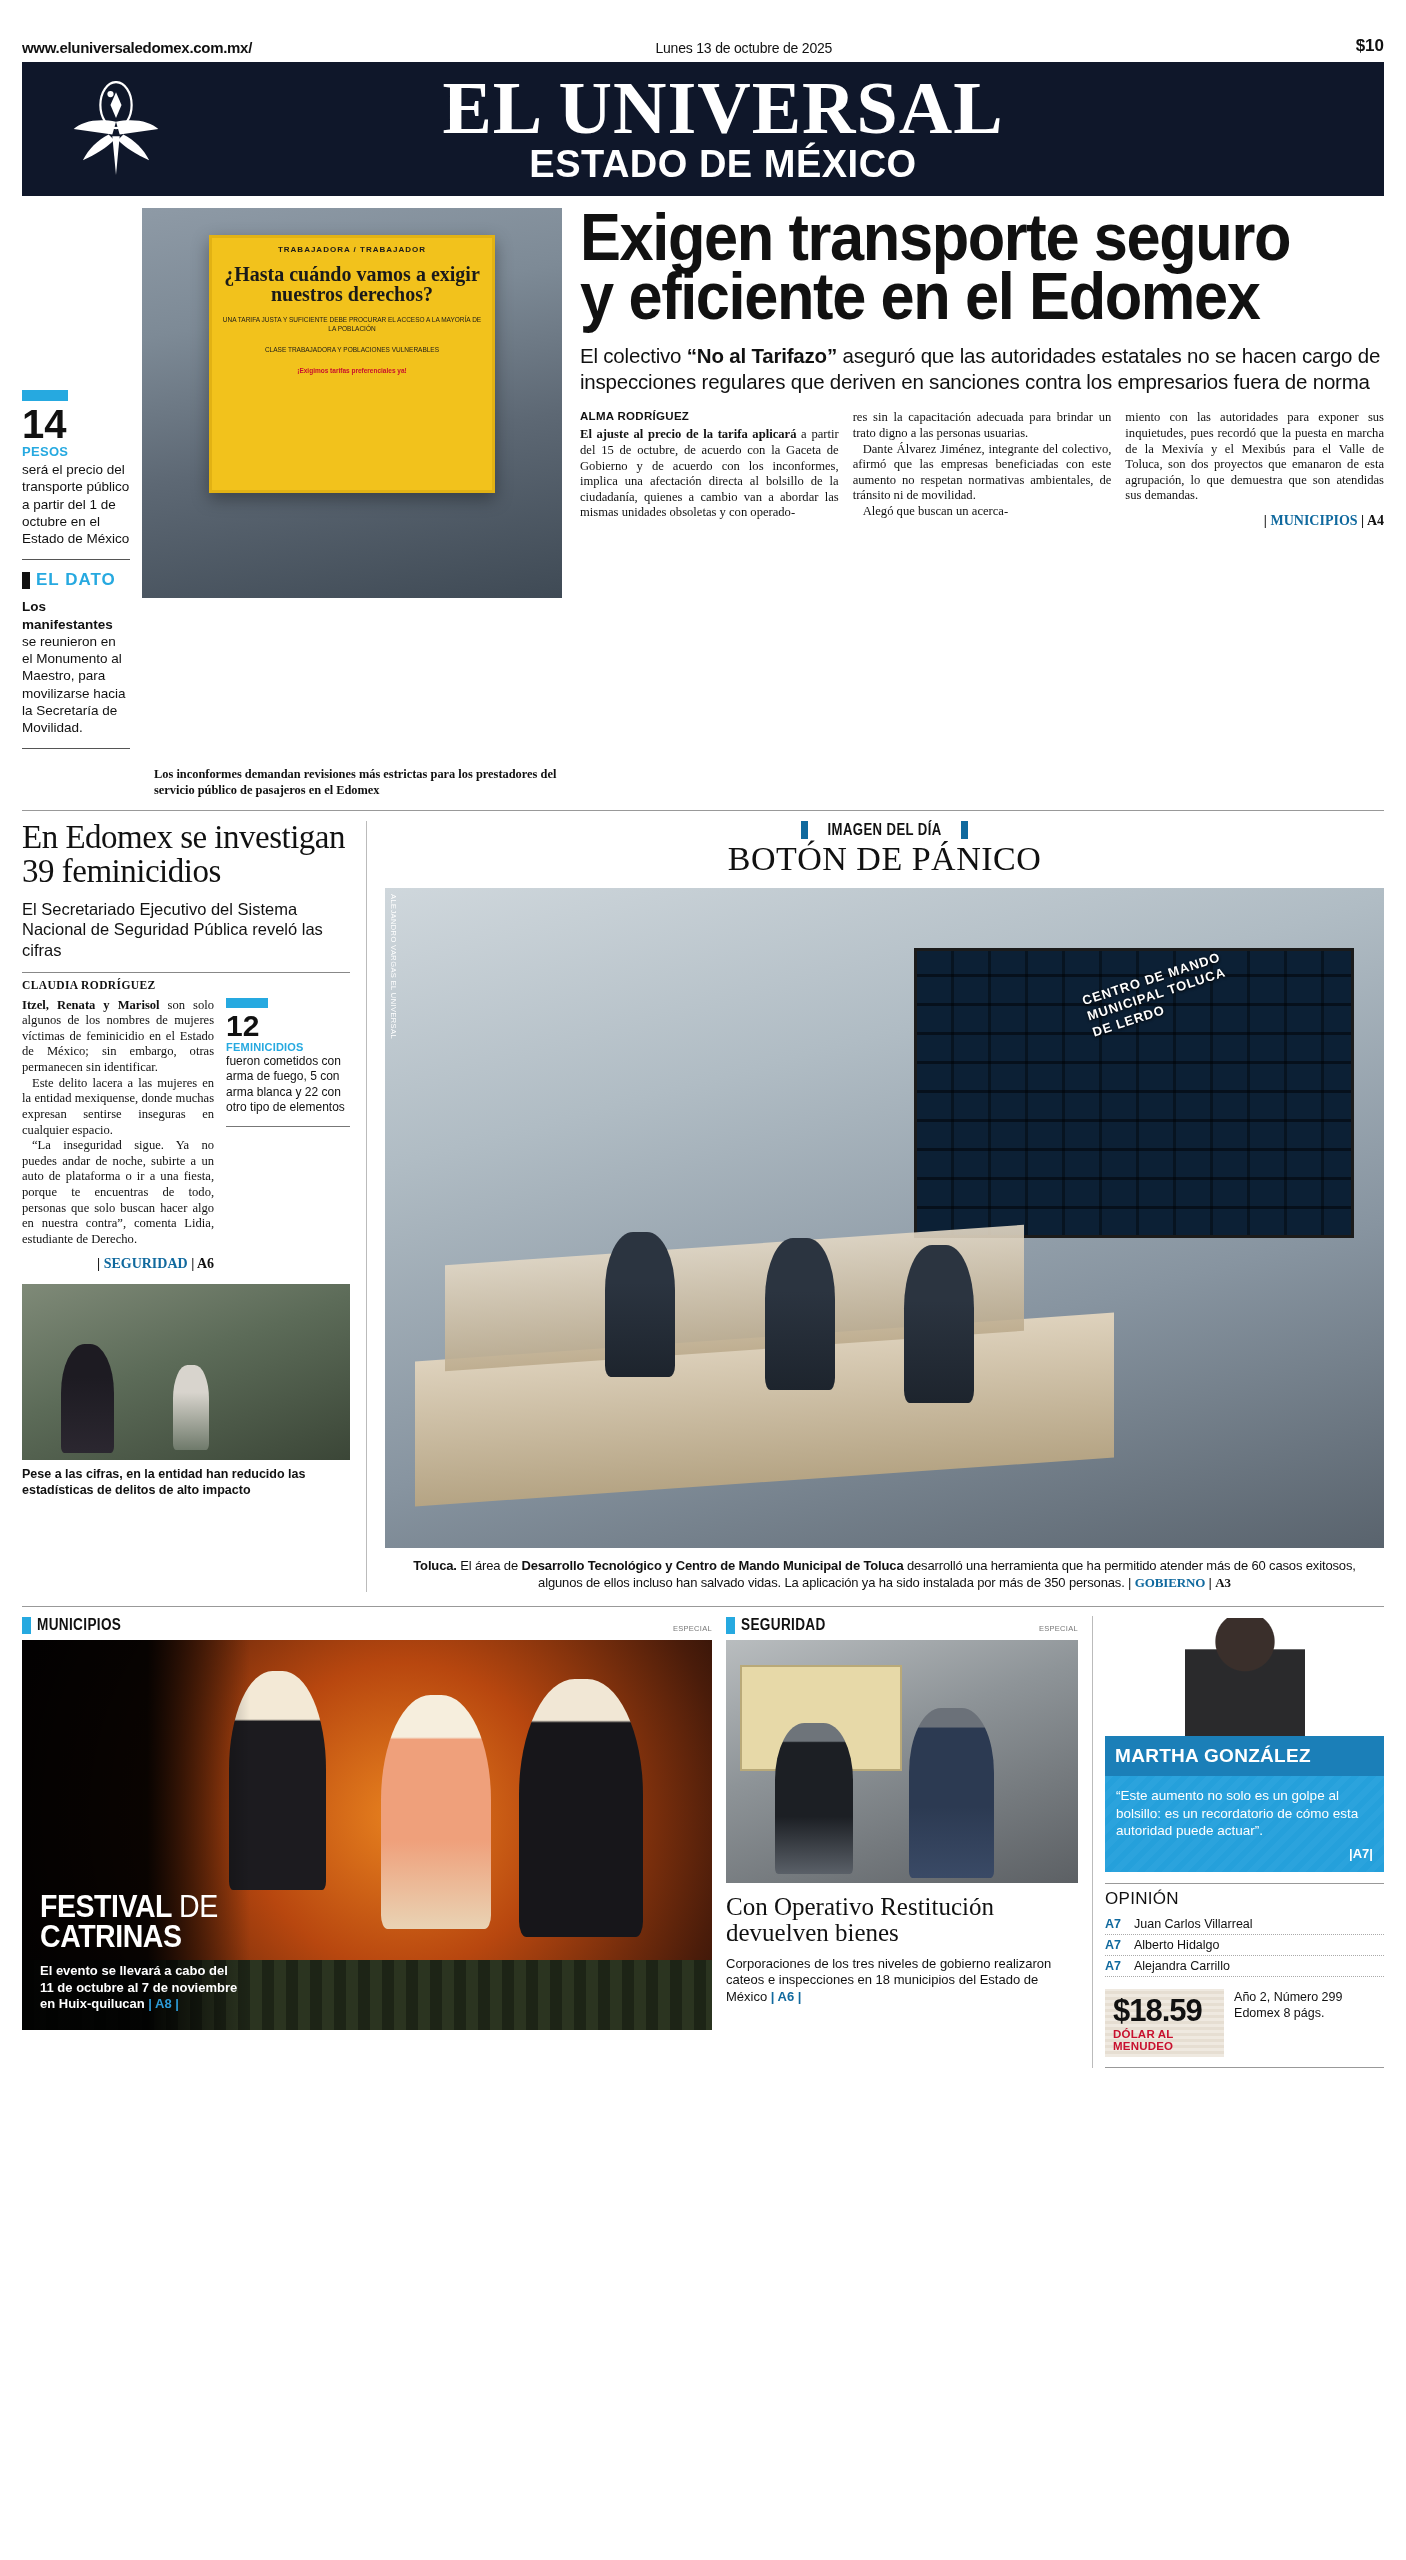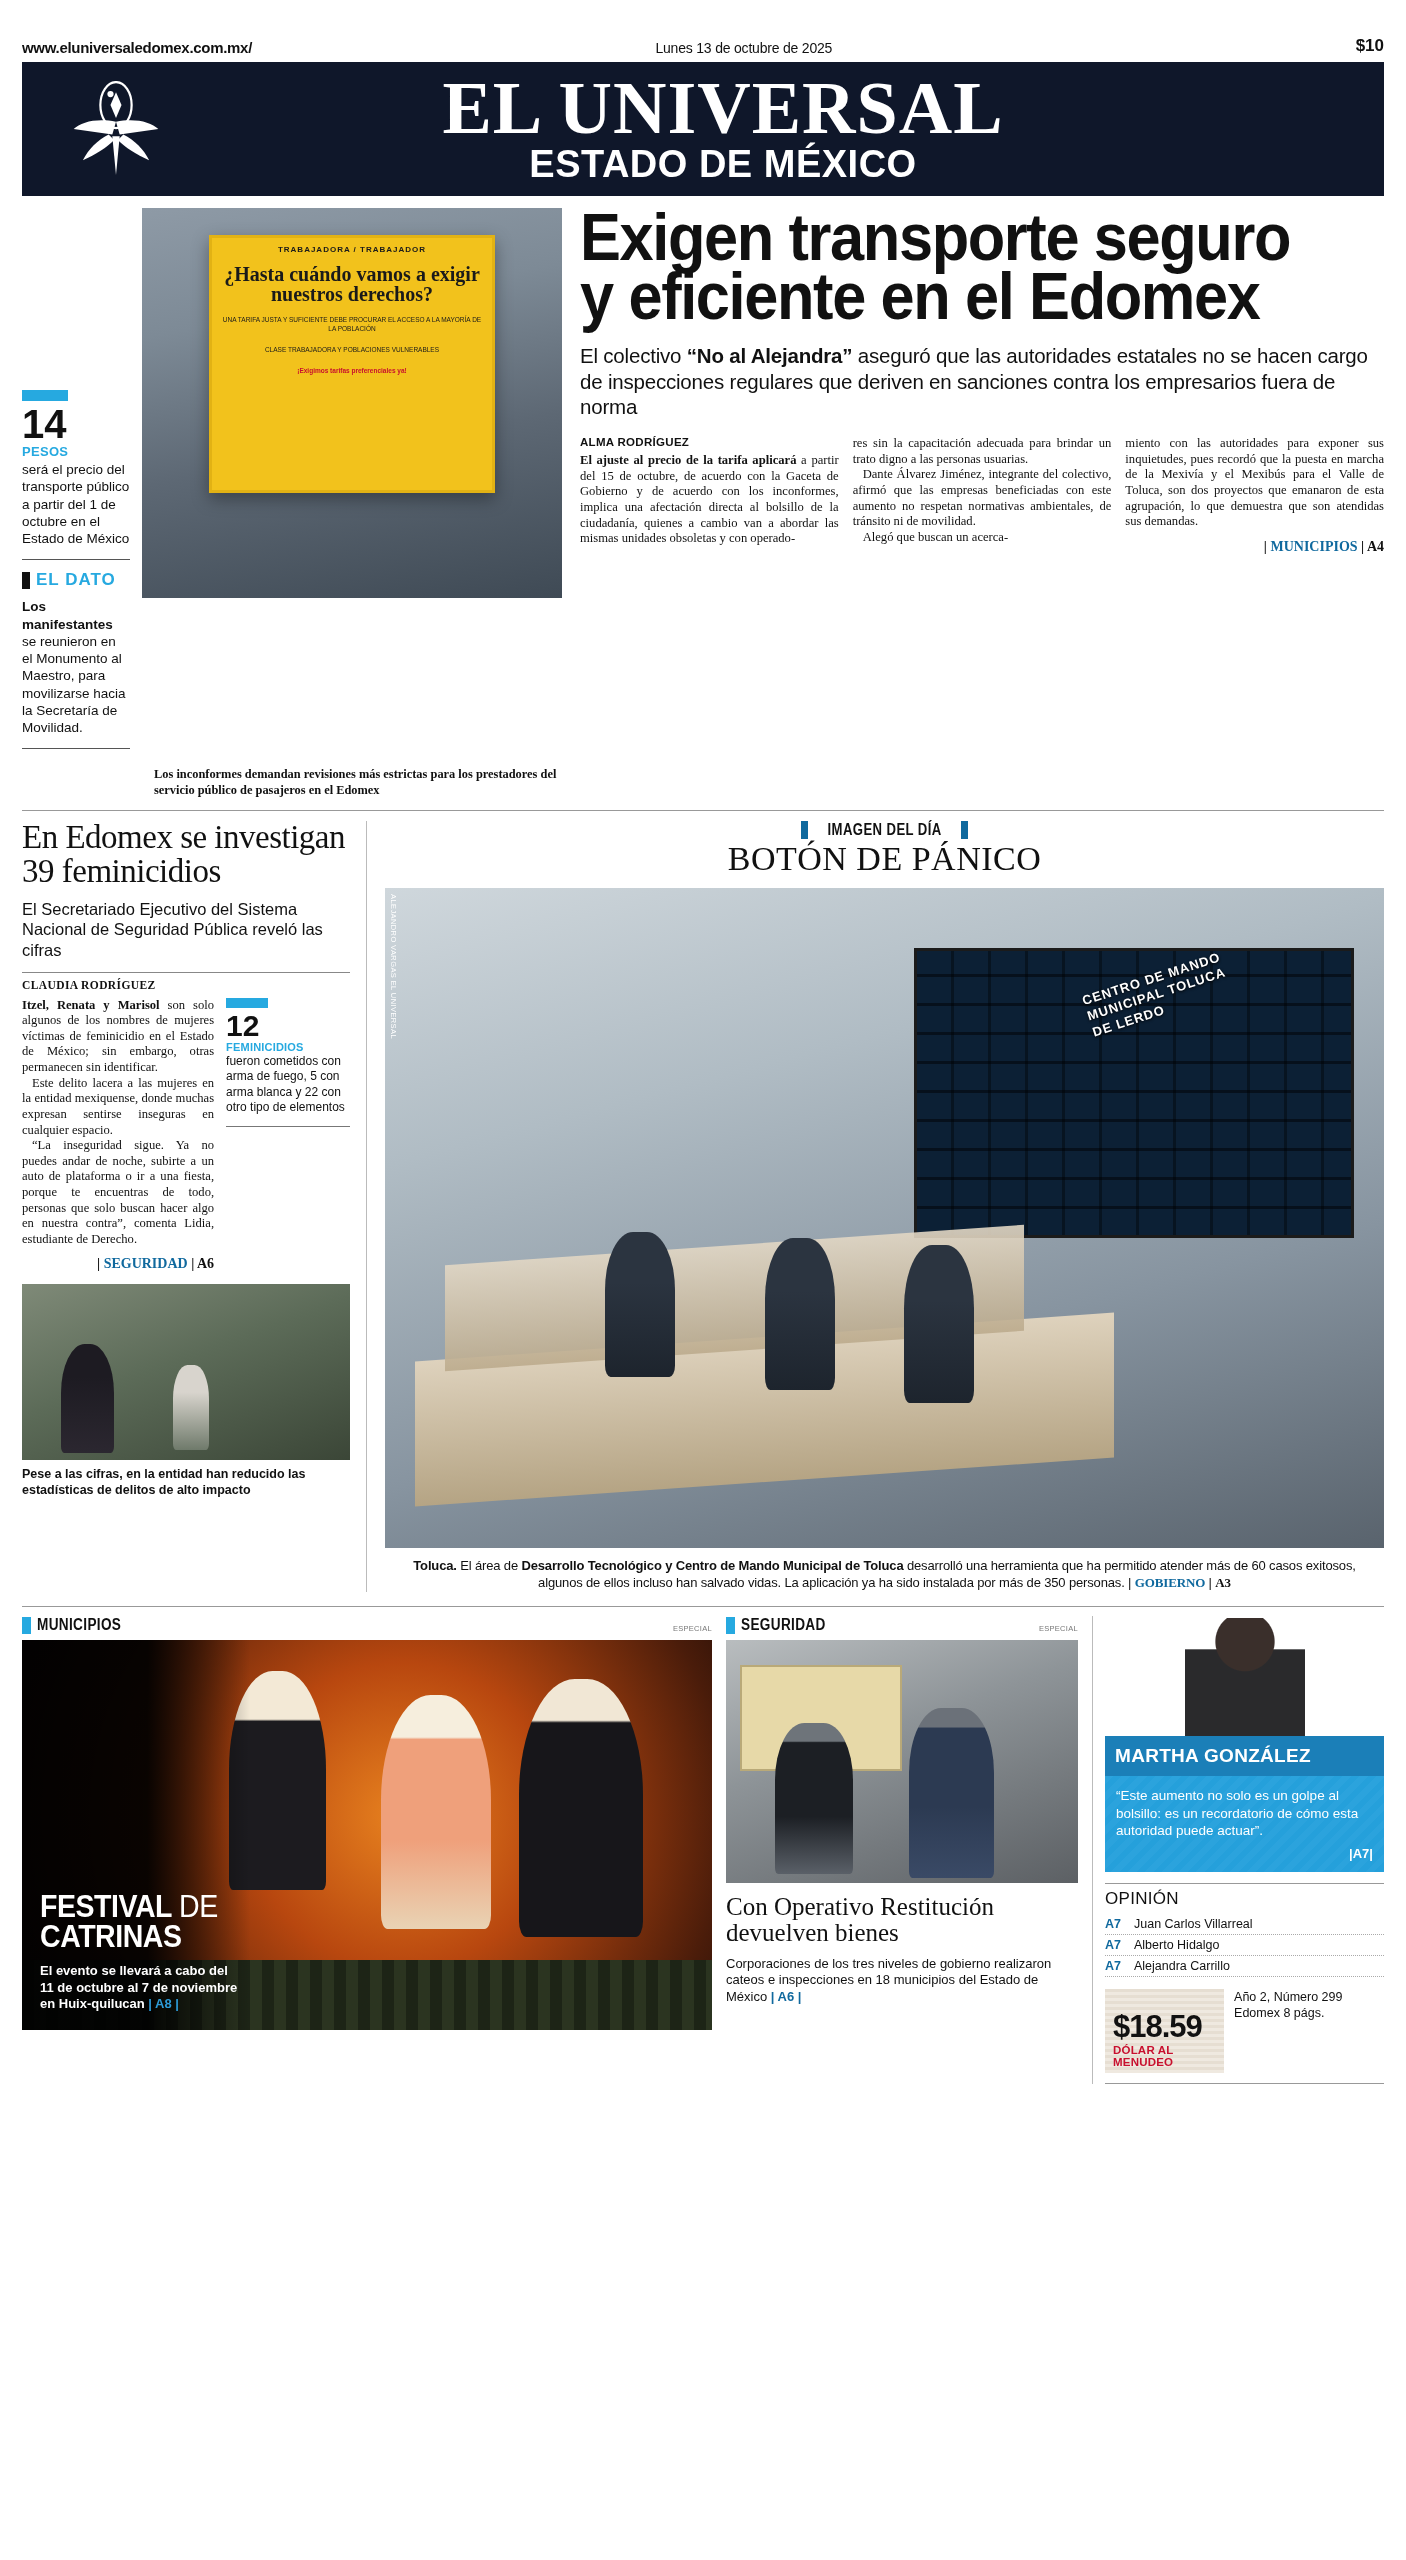--- a/index.html
+++ b/index.html
@@ -174,21 +174,21 @@
   .op-hr { border-top: 1px solid #999; margin: 11px 0 5px 0; }
   .op-lbl { font-size: 17px; letter-spacing: .3px; margin-bottom: 5px; font-family: "Liberation Sans", sans-serif; }
   .op-row {
     display: flex; gap: 9px; font-size: 12.5px; padding: 3px 0;
     border-bottom: 1px dotted #aaa;
   }
   .op-row .pg { font-weight: 700; color: #10699e; width: 20px; flex: 0 0 20px; }
   .dollar-wrap { display: flex; gap: 10px; margin-top: 12px; align-items: flex-start; }
   .dollar-box {
     background: repeating-linear-gradient(0deg,#efe9e0 0 3px,#e6ded2 3px 6px);
-    padding: 22px 8px 5px 8px; width: 155px;
+    padding: 6px 8px 5px 8px; width: 155px;
   }
   .dollar-val { font-size: 31px; font-weight: 700; letter-spacing: -1px; line-height: 1; }
   .dollar-lbl { color: #c8102e; font-size: 11.5px; font-weight: 700; letter-spacing: .2px; margin-top: 2px; }
   .issue { font-size: 12.5px; line-height: 1.3; }
   .op-foot { border-top: 1px solid #999; margin-top: 10px; }
 
   
   .ph { position: absolute; inset: 0; }
   .ph-lead { background: linear-gradient(170deg,#8e9aa6 0%,#7d8a96 28%,#5d6874 60%,#3f4a55 100%); }
   .poster {
@@ -269,21 +269,21 @@
         <div class="l2">¿Hasta cuándo vamos a exigir nuestros derechos?</div>
         <div class="l3">UNA TARIFA JUSTA Y SUFICIENTE DEBE PROCURAR EL ACCESO A LA MAYORÍA DE LA POBLACIÓN</div>
         <div class="l3">CLASE TRABAJADORA Y POBLACIONES VULNERABLES</div>
         <div class="l3 red">¡Exigimos tarifas preferenciales ya!</div>
       </div>
       <div class="credit-v">ALMA RODRÍGUEZ EL UNIVERSAL</div>
     </div>
 
     <div class="lead-main">
       <div class="headline">Exigen transporte seguro y eficiente en el Edomex</div>
-      <div class="deck"><span>El colectivo </span><b>“No al Alejandra”</b><span> aseguró que las autoridades estatales no se hacen cargo de inspecciones regulares que deriven en sanciones contra los empresarios fuera de norma</span></div>
+      <div class="deck"><span>El colectivo </span><b>“No al Tarifazo”</b><span> aseguró que las autoridades estatales no se hacen cargo de inspecciones regulares que deriven en sanciones contra los empresarios fuera de norma</span></div>
 
       <div class="cols3">
         <div class="col">
           <div class="byline">ALMA RODRÍGUEZ</div>
           <div class="bodytext">
               <p><b>El ajuste al precio de la tarifa aplicará</b><span> a partir del 15 de octubre, de acuerdo con la Gaceta de Gobierno y de acuerdo con los inconformes, implica una afectación directa al bolsillo de la ciudadanía, quienes a cambio van a abordar las mismas unidades obsoletas y con operado-</span></p>
             </div>
         </div>
         <div class="col">
           <div class="bodytext">

